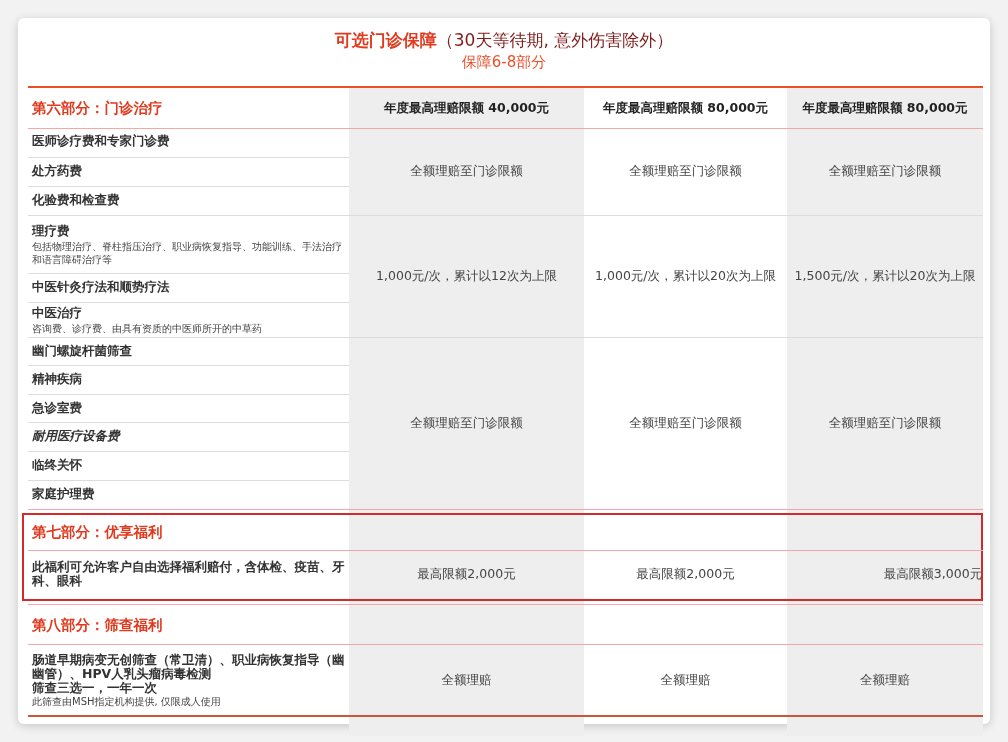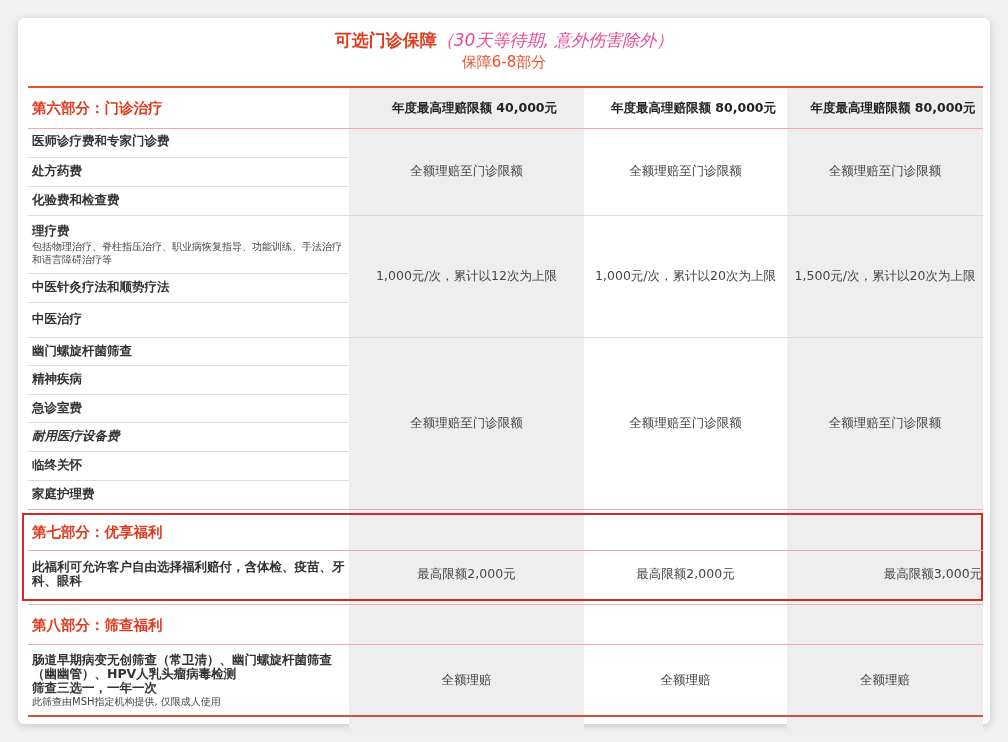--- a/index.html
+++ b/index.html
@@ -8,39 +8,39 @@
     font-family: "DejaVu Sans", "Liberation Sans", sans-serif;
   }
   .card {
     position:absolute; left:18px; top:18px; width:972px; height:706px;
     background:#fff; border-radius:6px;
     box-shadow:0 2px 10px rgba(0,0,0,0.18);
   }
   .title-wrap { position:absolute; left:0; top:10px; width:972px; text-align:center; }
   .title-line1 { font-size:17px; line-height:24px; }
   .title-main { color:#e03a1f; font-weight:bold;margin-top:44px; }
-  .title-sub { color:#ec4899; font-style:italic; }
+  .title-sub { color:#7f1d1d; }
   .title-line2 { color:#e8502a; font-size:15px; line-height:20px; }
 
   .grid { position:absolute; left:10px; top:68px; width:955px; }
   .col-bg { position:absolute; top:0; background:#eeeeee; }
   .row-line { position:absolute; left:0; width:955px; height:1px; background:#dcdcdc; }
   .row-line.red { background:#f0a8a8; }
   .row-line.orange { background:#e8502a; height:2px; }
   .label {
     position:absolute; left:4px; width:316px; font-size:12.5px; color:#333;
     font-weight:bold; display:flex; flex-direction:column; justify-content:center;
   }
   .label .note { font-size:10px; font-weight:normal; color:#444; line-height:13px; }
   .section-title { color:#e03a1f; font-size:14.5px; font-weight:bold; }
   .cell {
     position:absolute; font-size:12.5px; color:#444; display:flex;
     align-items:center; justify-content:center; text-align:center;
   }
-  .cell.head { color:#222; font-weight:bold; font-size:12.5px;margin-left:8px; }
+  .cell.head { color:#222; font-weight:bold; font-size:12.5px; }
   .redbox {
     position:absolute; left:-6px; width:961px; border:2.5px solid #d42a2a; box-sizing:border-box;
   }
 </style>
 </head>
 <body>
 
 <div class="card">
   <div class="title-wrap">
     <div class="title-line1">
@@ -76,20 +76,21 @@
 
     <div class="label" style="top:129px;height:58px;">
       <span>理疗费</span>
       <span class="note">包括物理治疗、脊柱指压治疗、职业病恢复指导、功能训练、手法治疗和语言障碍治疗等</span>
     </div>
     <div class="row-line" style="top:187px;width:321px;"></div>
     <div class="label" style="top:187px;height:29px;">中医针灸疗法和顺势疗法</div>
     <div class="row-line" style="top:216px;width:321px;"></div>
     <div class="label" style="top:216px;height:35px;">
       <span>中医治疗</span>
+      <span class="note">咨询费、诊疗费、由具有资质的中医师所开的中草药</span>
     </div>
     <div class="cell" style="left:321px;width:235px;top:129px;height:122px;">1,000元/次，累计以12次为上限</div>
     <div class="cell" style="left:556px;width:203px;top:129px;height:122px;">1,000元/次，累计以20次为上限</div>
     <div class="cell" style="left:759px;width:196px;top:129px;height:122px;">1,500元/次，累计以20次为上限</div>
     <div class="row-line" style="top:251px;"></div>
 
     <div class="label" style="top:251px;height:28px;">幽门螺旋杆菌筛查</div>
     <div class="row-line" style="top:279px;width:321px;"></div>
     <div class="label" style="top:279px;height:29px;">精神疾病</div>
     <div class="row-line" style="top:308px;width:321px;"></div>
@@ -114,21 +115,21 @@
     <div class="cell" style="left:321px;width:235px;top:464px;height:48px;">最高限额2,000元</div>
     <div class="cell" style="left:556px;width:203px;top:464px;height:48px;">最高限额2,000元</div>
     <div class="cell" style="left:759px;width:196px;top:464px;height:48px;padding-left:48px;">最高限额3,000元</div>
     <div class="row-line red" style="top:518px;"></div>
 
     <div class="label" style="top:520px;height:38px;">
       <span class="section-title">第八部分：筛查福利</span>
     </div>
     <div class="row-line red" style="top:558px;"></div>
     <div class="label" style="top:559px;height:70px;line-height:14px;">
-      <span>肠道早期病变无创筛查（常卫清）、幽门螺旋杆菌筛查（幽幽管）、HPV人乳头瘤病毒检测</span>
+      <span>肠道早期病变无创筛查（常卫清）、职业病恢复指导（幽幽管）、HPV人乳头瘤病毒检测</span>
       <span>筛查三选一，一年一次</span>
       <span class="note">此筛查由MSH指定机构提供, 仅限成人使用</span>
     </div>
     <div class="cell" style="left:321px;width:235px;top:559px;height:70px;">全额理赔</div>
     <div class="cell" style="left:556px;width:203px;top:559px;height:70px;">全额理赔</div>
     <div class="cell" style="left:759px;width:196px;top:559px;height:70px;">全额理赔</div>
     <div class="row-line orange" style="top:629px;background:#c9573a;"></div>
   </div>
 </div>
 

